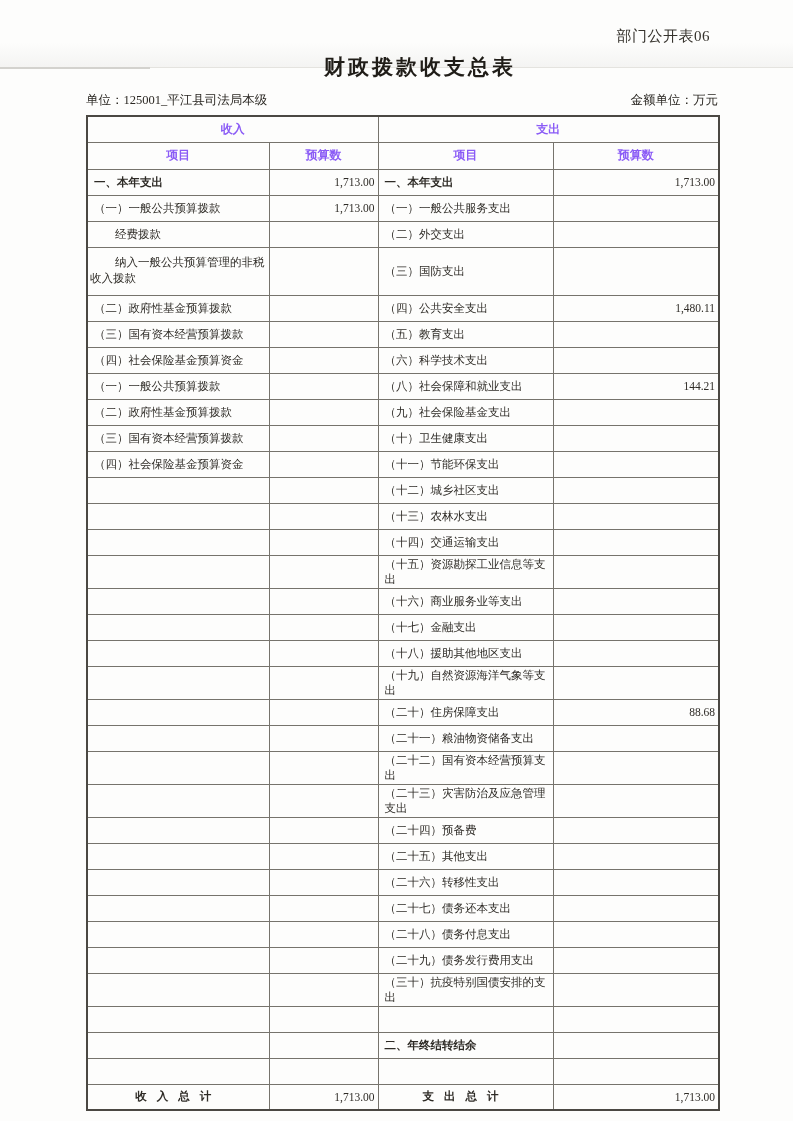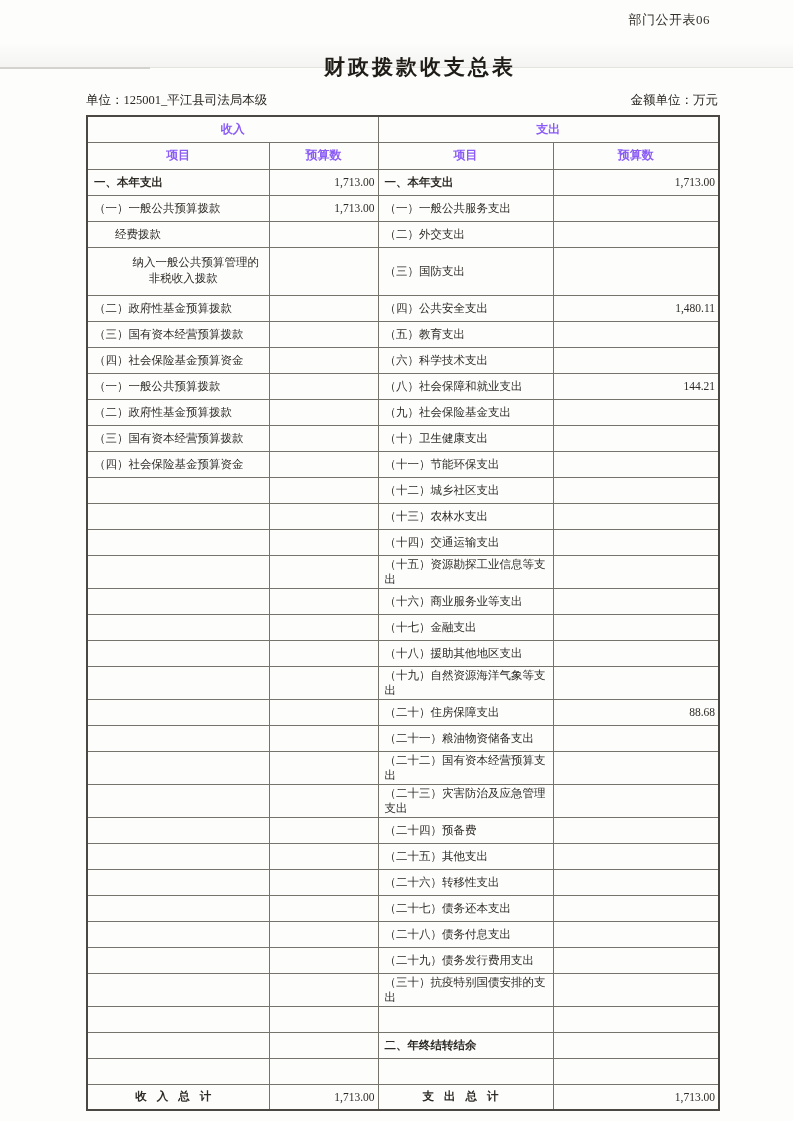--- a/index.html
+++ b/index.html
@@ -8,21 +8,21 @@
     background:#fdfdfc;
     font-family:"Liberation Serif","DejaVu Serif",serif;
     color:#2e2b26;
     overflow:hidden;
   }
   .scan-band { position:absolute; top:42px; left:0; width:793px; height:26px;
     background:linear-gradient(to bottom, rgba(120,118,112,0), rgba(120,118,112,0.07)); }
   .scan-line { position:absolute; top:67px; left:0; width:793px; height:1px; background:#e4e3df; }
   .scan-line-dark { position:absolute; top:67px; left:0; width:150px; height:2px; background:#d3d2ce; }
 
-  .corner-label { position:absolute; top:11px; right:83px; font-size:13px; color:#35322c; letter-spacing:0.5px;text-align:center; }
+  .corner-label { position:absolute; top:27px; right:83px; font-size:15px; color:#35322c; letter-spacing:0.5px;text-align:center; }
 
   .doc-title { position:absolute; top:53px; left:104px; width:632px; text-align:center;
     font-size:21px; font-weight:bold; letter-spacing:3px; color:#201d18; }
 
   .unit-row { position:absolute; top:92px; left:86px; width:632px;
     display:flex; justify-content:space-between; font-size:12.5px; color:#2a2722;align-items:flex-end; }
 
   table.fiscal { position:absolute; top:115px; left:86px; width:632px;
     border-collapse:collapse; table-layout:fixed;
     border:2px solid #4b4843; }
@@ -30,21 +30,21 @@
   .fiscal thead tr.h1 { height:26px; }
   .fiscal thead tr.h2 { height:27px;padding-left:28px; }
   .fiscal th { font-size:12px; font-weight:bold; text-align:center; color:#8b5cf6; }
   .fiscal tbody tr { height:26px; }
   .fiscal tbody tr.tall { height:48px; }
   .fiscal td { font-size:11.5px; vertical-align:middle; }
   td.item  { text-align:left; padding:1px 3px 1px 6px; }
   td.value { text-align:right; padding:1px 3px 1px 2px; }
   td.b { font-weight:bold; }
   td.ind { padding-left:27px; }
-  td.wrap { padding:1px 4px 1px 14px; text-indent:25px; line-height:1.35;text-align:center; }
+  td.wrap { padding:1px 4px 1px 2px; text-indent:25px; line-height:1.35; }
   tr.total td.item { text-align:center; font-weight:bold; padding:1px 0; }
   tr.total td.item span { letter-spacing:10px; }
   tr.total td { border-top:1px solid #5c5953; }
 </style>
 </head>
 <body>
 
 <div class="scan-band"></div>
 <div class="scan-line"></div>
 <div class="scan-line-dark"></div>

